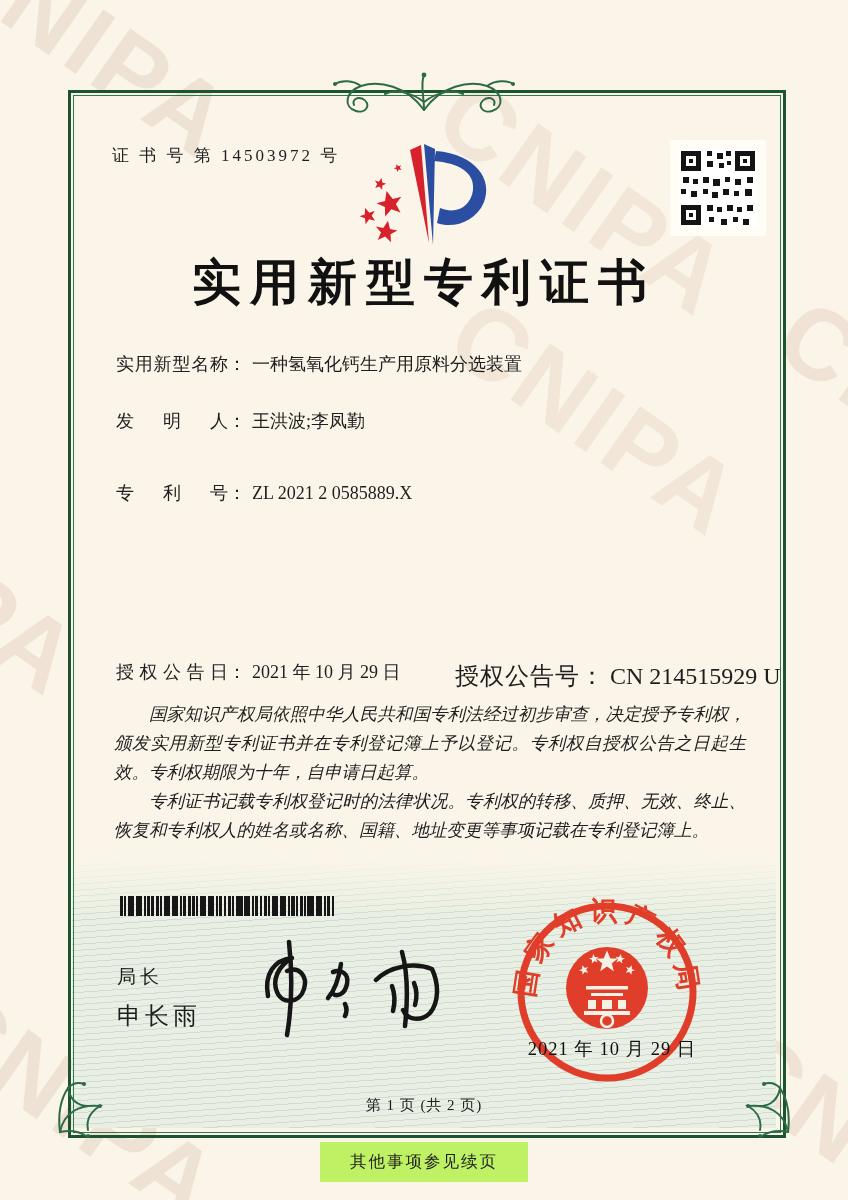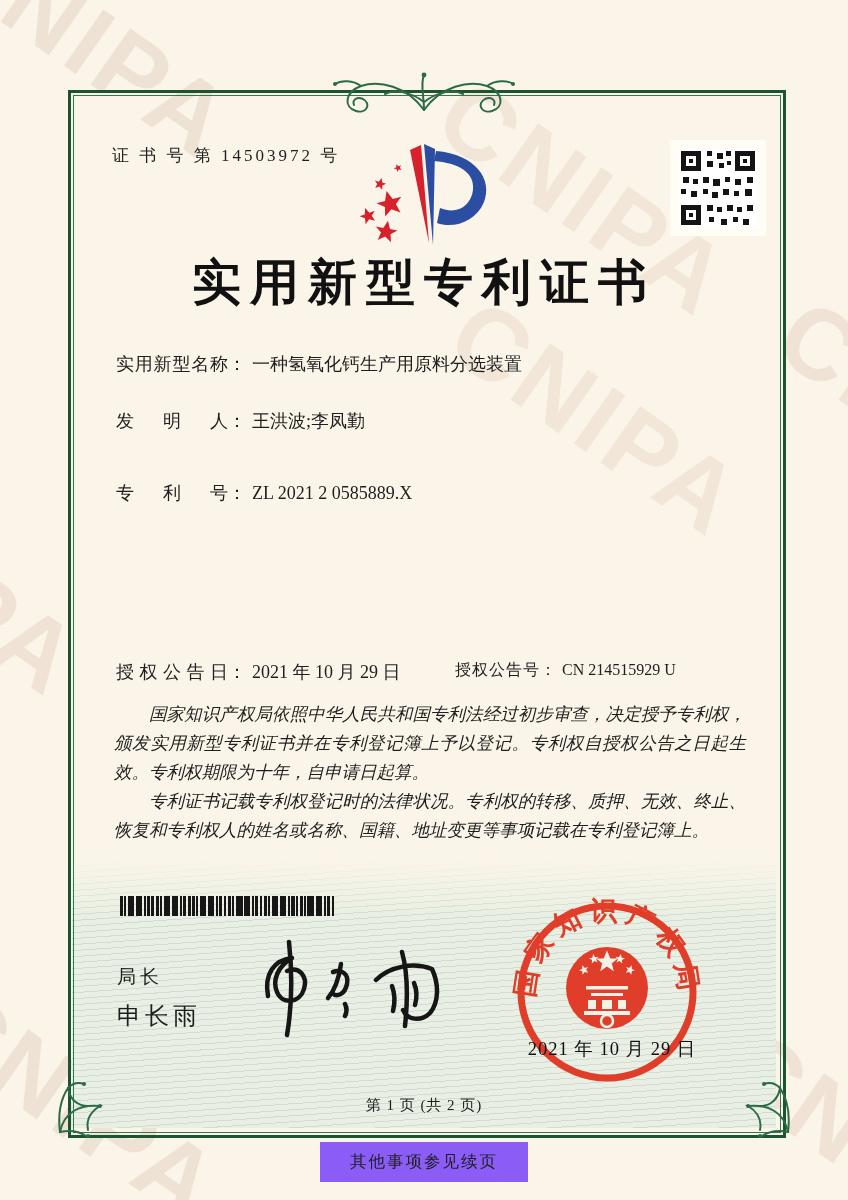--- a/index.html
+++ b/index.html
@@ -33,21 +33,21 @@
   .title{position:absolute;left:0;top:250px;width:100%;text-align:center;
          font-size:49px;font-weight:700;letter-spacing:9px;color:#111;}
 
   .logo{position:absolute;left:350px;top:138px;}
   .qrwrap{position:absolute;left:670px;top:140px;width:96px;height:96px;background:#fffdf6;
           display:flex;align-items:center;justify-content:center;}
 
   .frow{position:absolute;left:116px;font-size:18px;white-space:nowrap;}
   .flabel{display:inline-block;width:112px;text-align:justify;text-align-last:justify;vertical-align:bottom;}
   .fvalue{margin-left:6px;}
-  .frow2{position:absolute;left:455px;font-size:16px;white-space:nowrap;}
+  .frow2{position:absolute;left:455px;font-size:24px;white-space:nowrap;}
   .flabel2{letter-spacing:1px;}
 
   .bodytext{position:absolute;left:114px;top:700px;width:632px;font-size:17.5px;
             line-height:29px;text-align:justify;}
   .bodytext p{margin:0;text-indent:2em;font-style:italic;}
 
   .barcode{position:absolute;left:120px;top:896px;width:215px;height:20px;
       background:
         repeating-linear-gradient(90deg,#161616 0 2px,rgba(0,0,0,0) 2px 4px),
         repeating-linear-gradient(90deg,#161616 0 3px,rgba(0,0,0,0) 3px 9px),
@@ -56,21 +56,21 @@
   .sig-title{position:absolute;left:117px;top:964px;font-size:19px;letter-spacing:4px;}
   .sig-name{position:absolute;left:117px;top:1000px;font-size:24px;letter-spacing:4px;}
   .sig-script{position:absolute;left:238px;top:936px;}
 
   .seal{position:absolute;left:492px;top:880px;width:230px;height:230px;}
   .seal-date{position:absolute;left:512px;top:1036px;width:200px;text-align:center;
              font-size:18.5px;color:#111;letter-spacing:1px;}
 
   .pagenum{position:absolute;left:0;top:1096px;width:100%;text-align:center;font-size:15px;letter-spacing:1px;}
   .cont-note{position:absolute;left:50%;top:1142px;transform:translateX(-50%);
-             background:#8b5cf6;padding:9px 30px;font-size:16.5px;letter-spacing:2px;}
+             background:#bef264;padding:9px 30px;font-size:16.5px;letter-spacing:2px;}
 
   .ornament-top{position:absolute;left:50%;top:72px;transform:translateX(-50%);z-index:4;}
   .corner{position:absolute;z-index:4;}
   .corner.bl{left:52px;top:1080px;}
   .corner.br{right:52px;top:1080px;transform:scaleX(-1);}
 </style>
 </head>
 <body>
 
 <div class="page">

